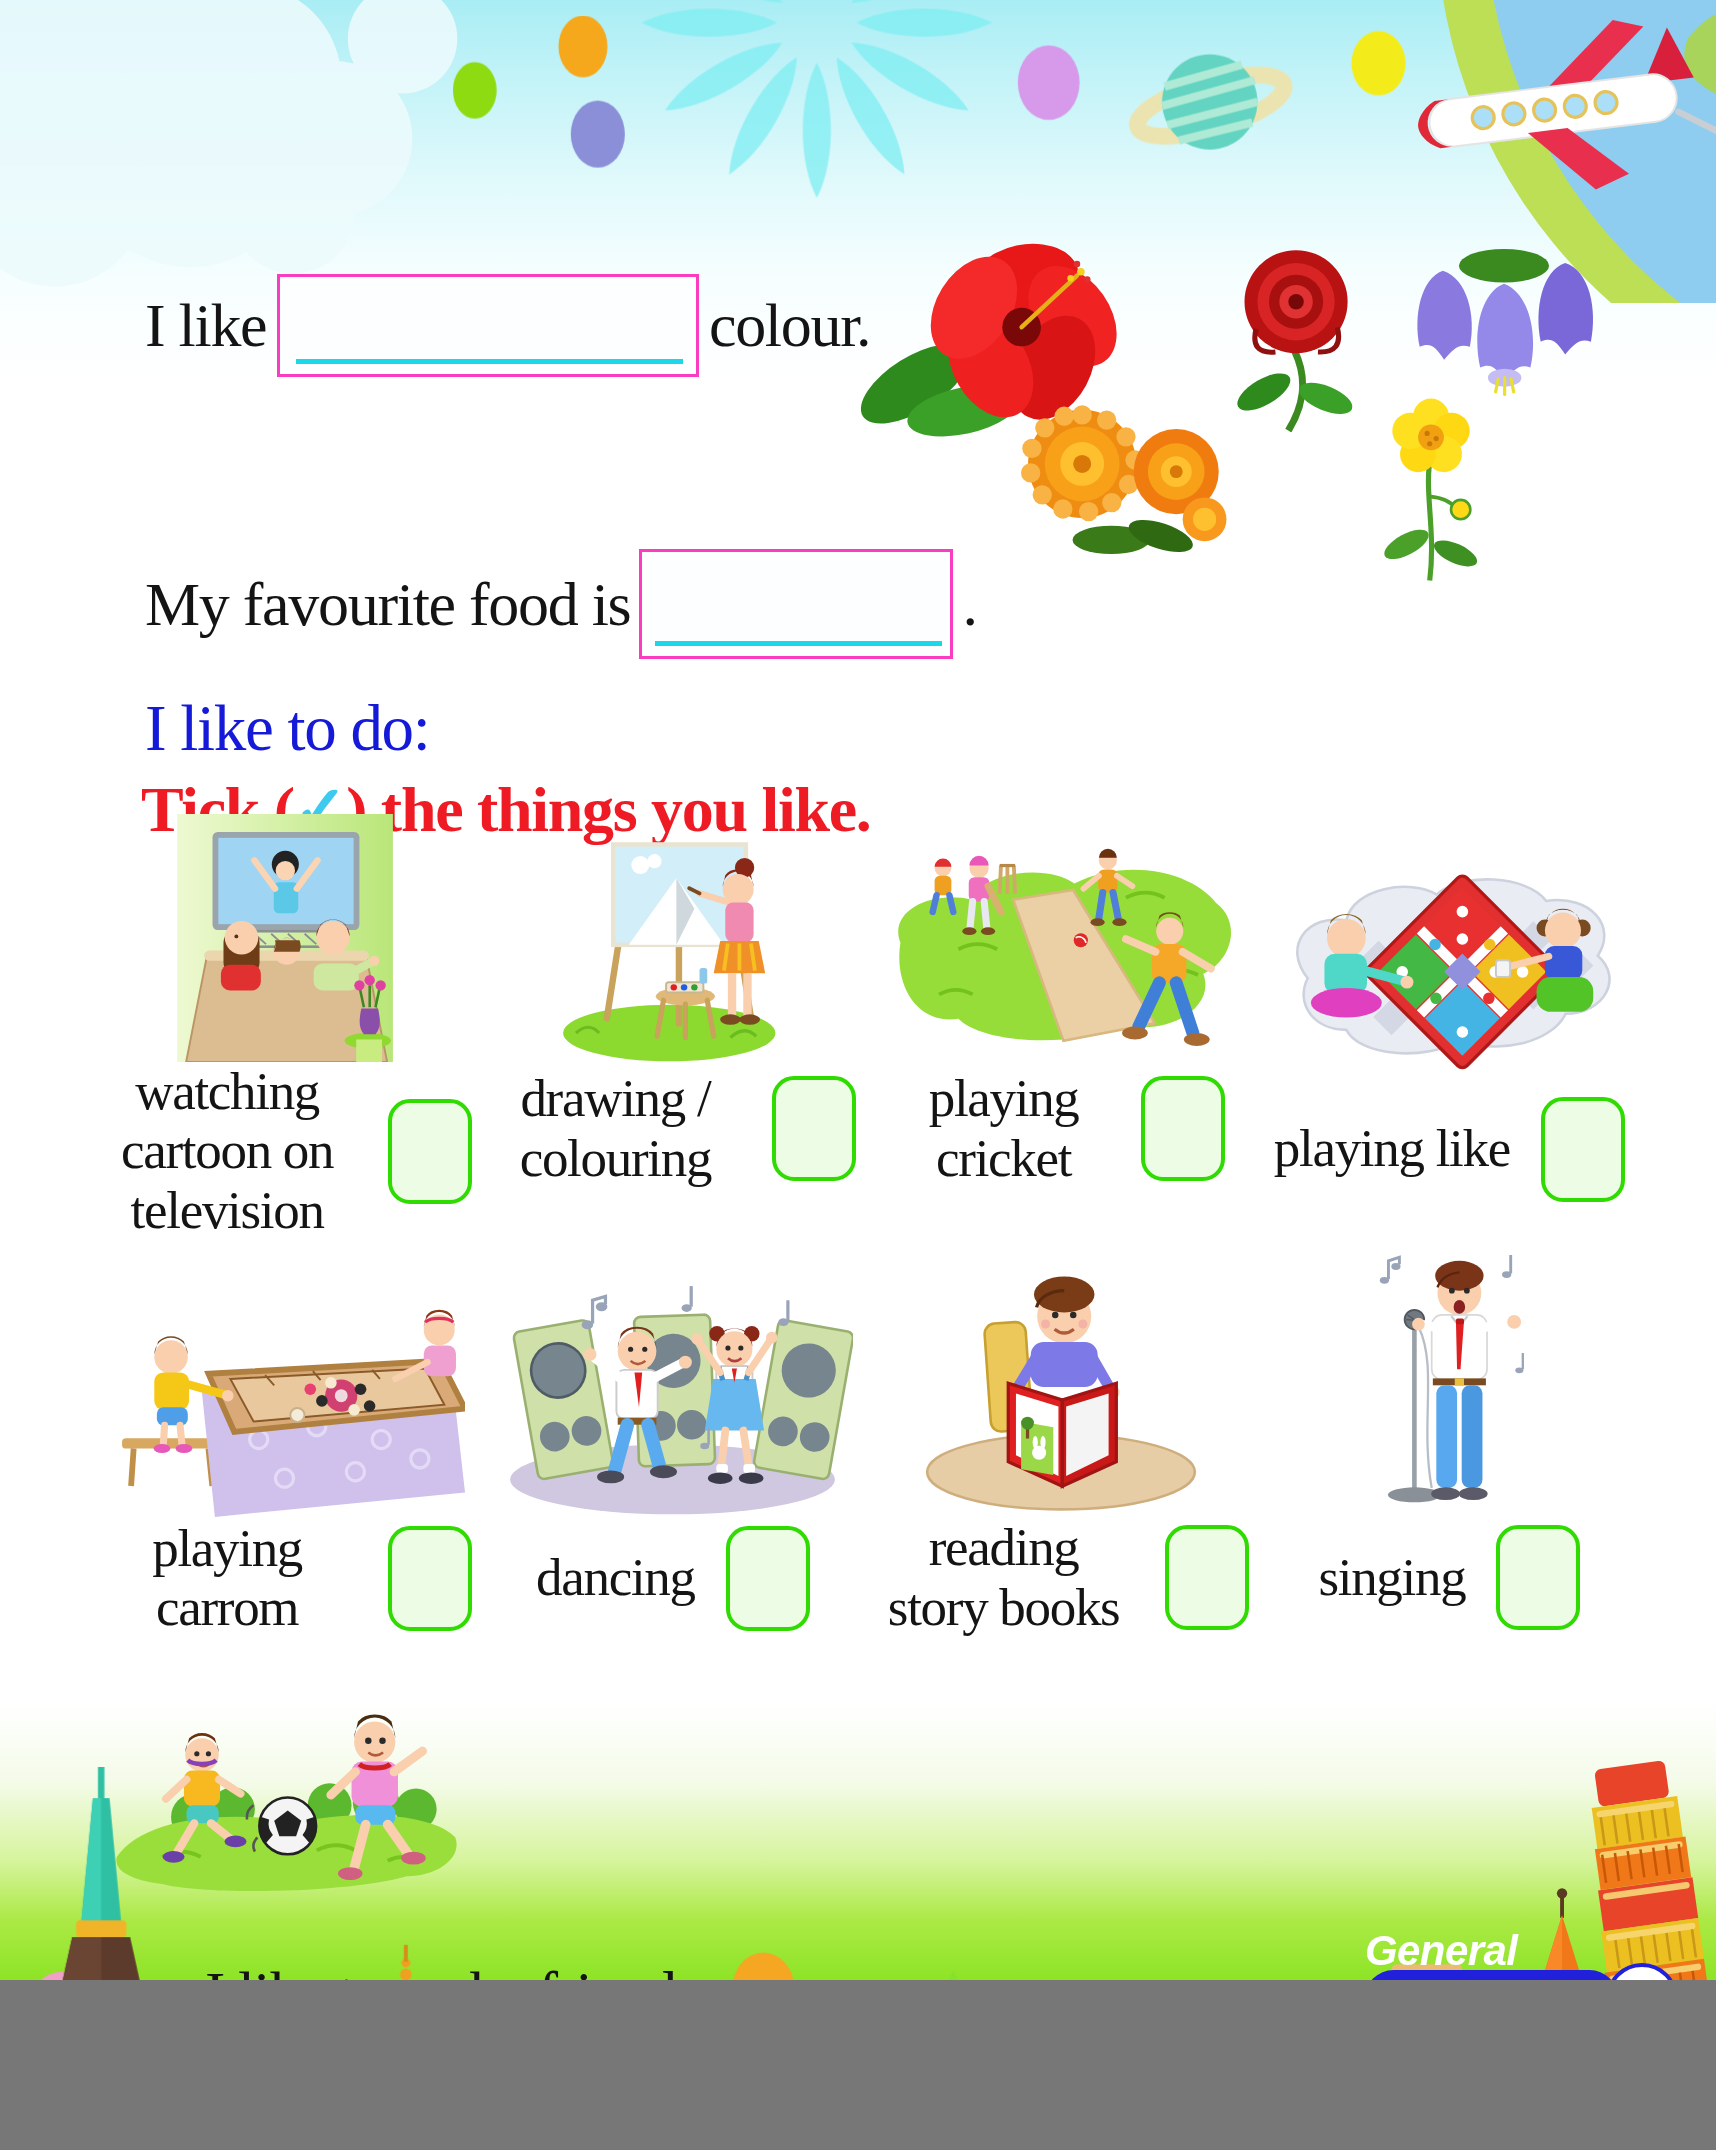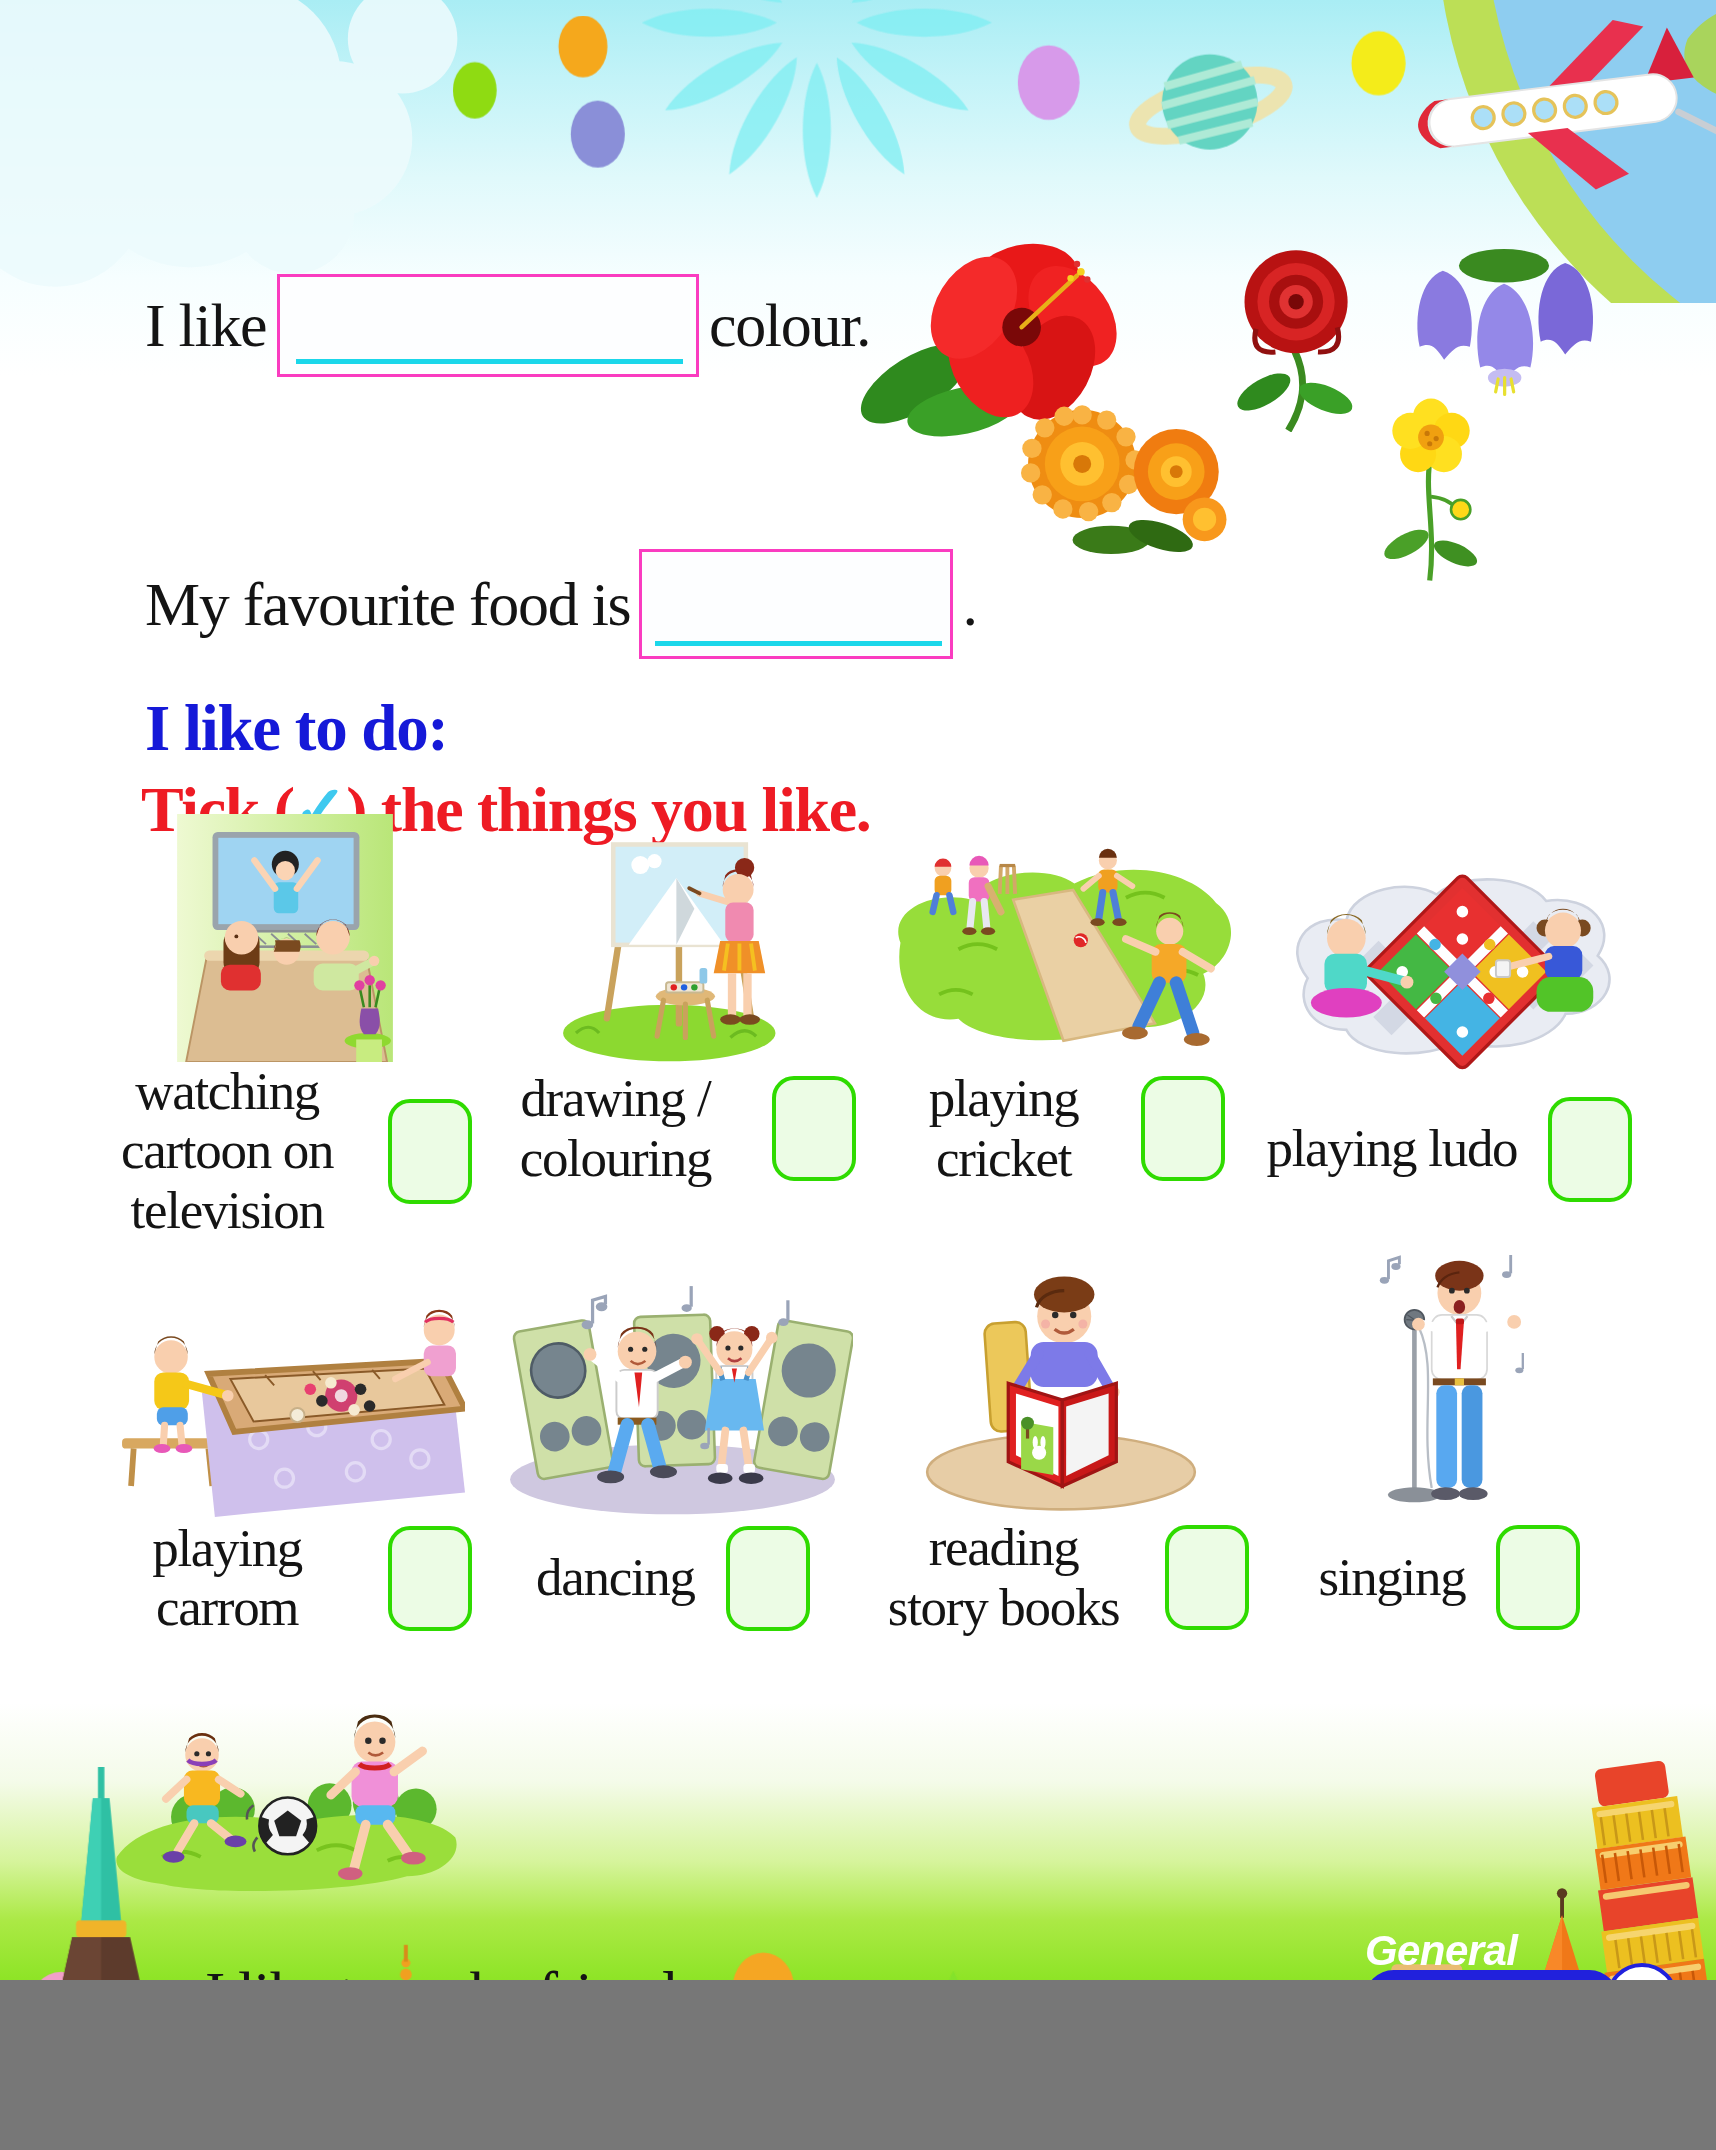--- a/index.html
+++ b/index.html
@@ -9,21 +9,21 @@
   svg{display:block}
   .decor{position:absolute;pointer-events:none;}
 
   .sentence{position:absolute;display:flex;align-items:center;font-size:62px;letter-spacing:-1.3px;white-space:nowrap;}
   .fill-box{position:relative;border:3.9px solid #fa3cc0;background:#fdfeff;}
   .fill-box input{position:absolute;left:4%;bottom:10.3px;width:92%;border:none;outline:none;
     border-bottom:5.2px solid #1bd7ea;background:transparent;font-size:50px;font-family:"Liberation Serif",serif;text-align:center;}
   .box-colour{width:416px;height:97px;margin:0 10.3px;}
   .box-food{width:308px;height:104px;margin:0 9px;}
 
-  .h-blue{position:absolute;font-size:65px;font-weight:bold;color:#1519d8;letter-spacing:-1.3px;}
+  .h-blue{position:absolute;font-size:65px;font-weight:normal;color:#1519d8;letter-spacing:-1.3px;}
   .h-red{position:absolute;font-size:64px;font-weight:bold;color:#ee1b24;letter-spacing:-1.3px;}
   .h-red .tick{color:#3ec9ef;}
 
   .grid{position:absolute;left:97px;top:811px;width:1540px;display:grid;grid-template-columns:1fr 1fr 1fr 1fr;column-gap:13px;}
   .cell{display:flex;flex-direction:column;align-items:center;}
   .art{display:flex;align-items:flex-end;justify-content:center;}
   .art.r1{height:251px}.art.r2{height:277px}.art.r3{height:271px}
   .labelrow{display:flex;align-items:center;justify-content:center;gap:31px;}
   .labelrow.r1{min-height:133px}.labelrow.r2{min-height:122px}.labelrow.r3{min-height:133px}
   .label{font-size:53px;line-height:1.12;text-align:center;letter-spacing:-1.3px;}
@@ -433,21 +433,21 @@
             <circle cx="456" cy="176" r="28" fill="#f9cfae"></circle>
             <path d="M428,170 A28,28 0 0 1 484,170 L478,152 A26,18 0 0 0 434,152 Z" fill="#7a4a20"></path>
             <rect x="428" y="200" width="58" height="52" rx="14" fill="#3858d8"></rect>
             <path d="M434,216 L372,232" stroke="#f9cfae" stroke-width="11" stroke-linecap="round"></path>
             <rect x="352" y="222" width="22" height="26" rx="4" fill="#f4f4f4" stroke="#c8c8c8" stroke-width="3"></rect>
             <rect x="415" y="248" width="88" height="54" rx="22" fill="#52c428"></rect>
           </g>
         </svg>
       </div>
       <div class="labelrow r2">
-        <div class="label" style="max-width:451px">playing ludo</div>
+        <div class="label" style="max-width:451px">playing like</div>
         <div class="checkbox"></div>
       </div>
     </div>
 
     <div class="cell">
       <div class="art r2">
         <svg width="361" height="271" viewBox="0 0 560 420">
           <g>
             <rect x="28" y="298" width="152" height="16" rx="6" fill="#d8a860"></rect>
             <path d="M46,314 L42,372 M162,314 L168,372" stroke="#c09048" stroke-width="9"></path>

